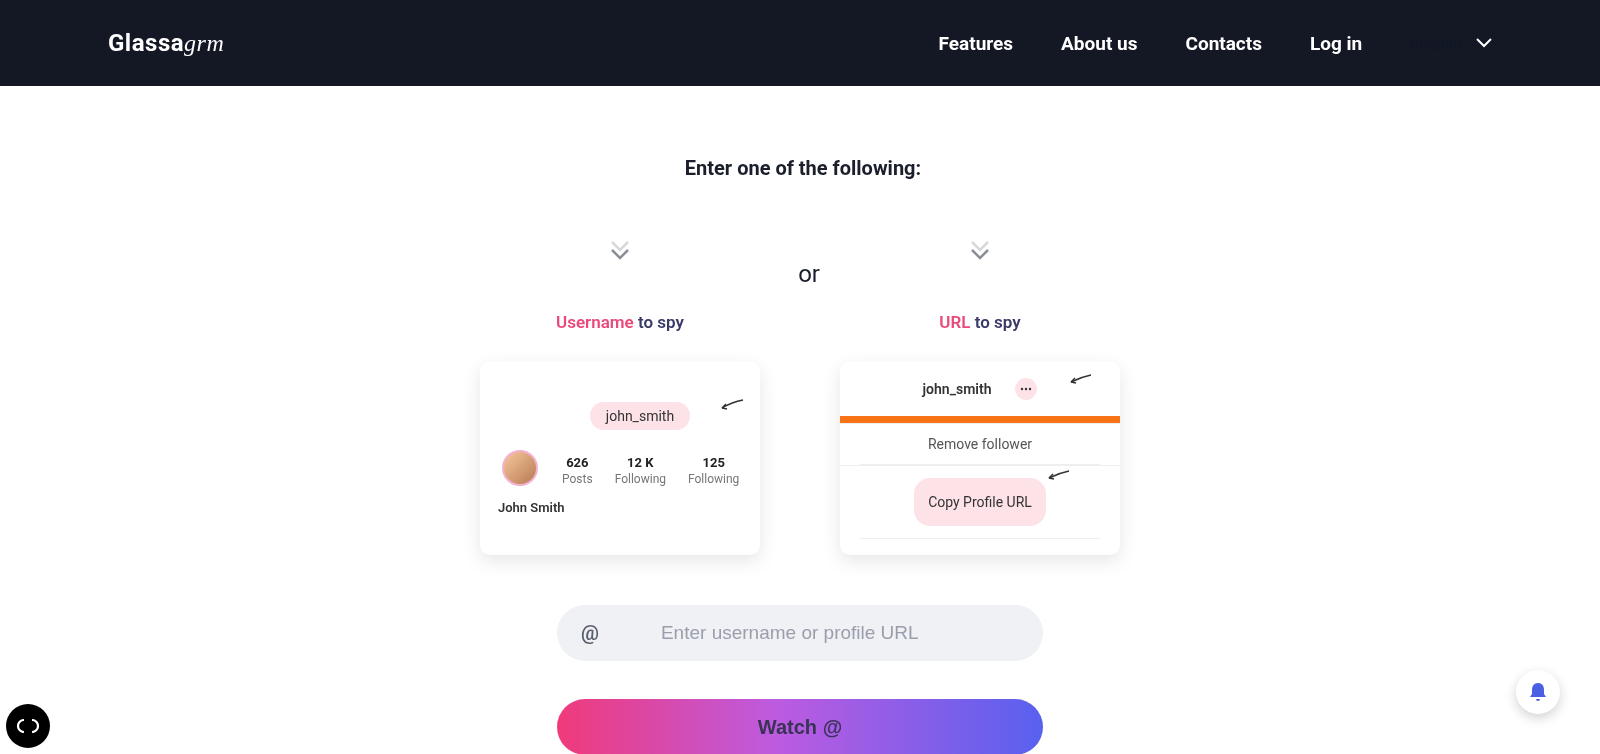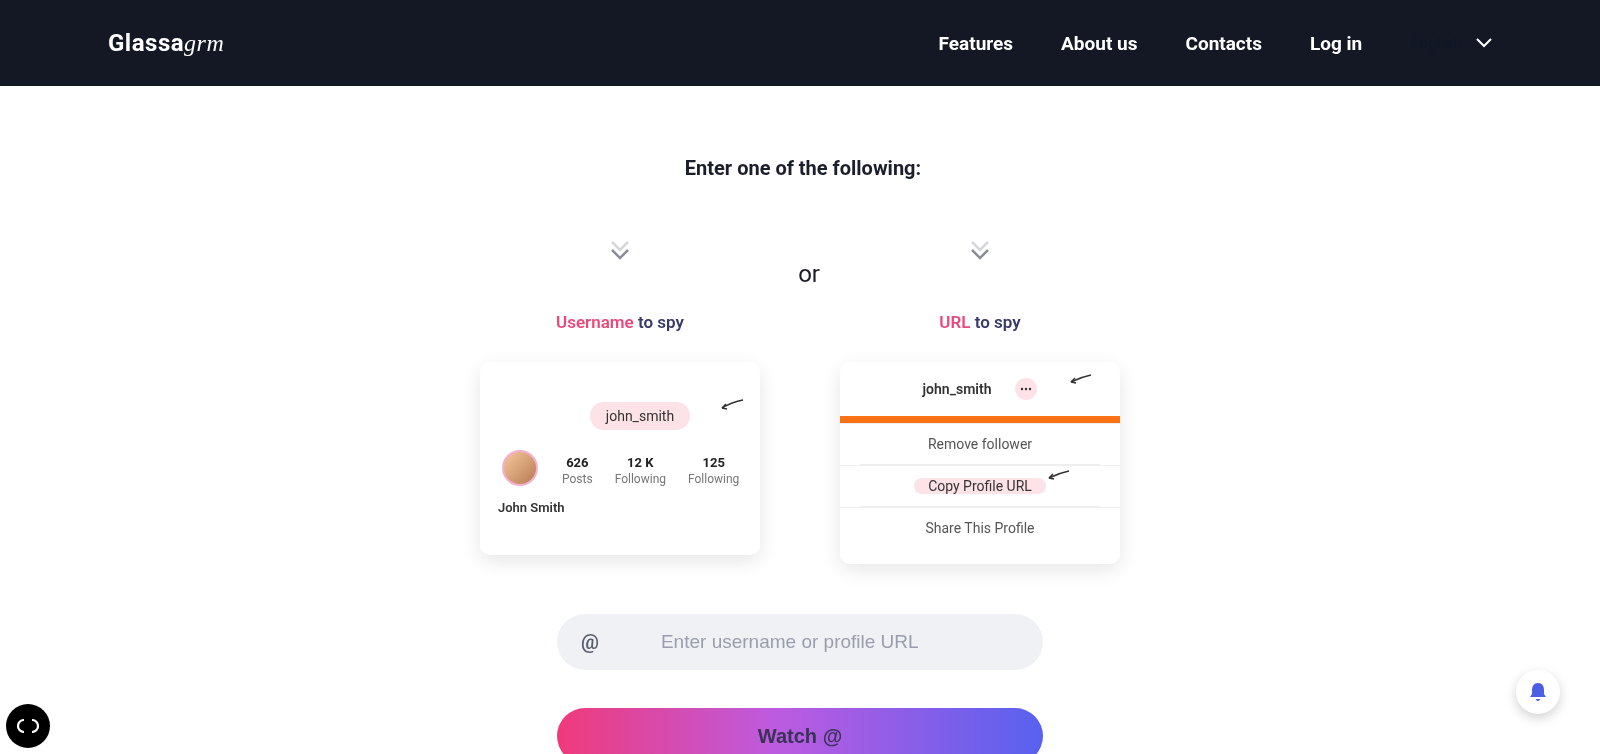--- a/index.html
+++ b/index.html
@@ -35,21 +35,21 @@
   .stat { text-align: center; }
   .stat .n { font-size: 13px; font-weight: 700; color: #222; }
   .stat .l { font-size: 12px; color: #777; margin-top: 2px; }
   .fullname { font-size: 13px; font-weight: 600; color: #333; margin-top: 14px; }
   
   .card2 { padding: 0 0 16px; }
   .c2top { display: flex; align-items: center; justify-content: center; padding: 16px 18px 16px; position: relative; gap: 24px;}
   .uname2 { font-size: 14px; font-weight: 600; color: #333; }
   .dots { width: 22px; height: 22px; border-radius: 50%; background: #fde2e7; display: inline-flex; align-items: center; justify-content: center; position: relative; }
   .menu-item { border-top: 1px solid #eee; padding: 12px 0; text-align: center; font-size: 14px; color: #555; position: relative; }
-  .menu-item.hl .pill { padding: 0 14px; }
+  .menu-item.hl .pill { padding: 16px 14px; }
   .menu-group { border-top: 7px solid #f97316; }
   .menu-sep { border-top: 1px solid #eee; margin: 0 20px; }
   
   .input-wrap { margin: 50px auto 0; width: 486px; height: 56px; background: #f0f1f5; border-radius: 30px; display: flex; align-items: center; padding: 0 24px; gap: 14px; }
   .at { font-size: 20px; color: #5a5f6e; font-weight: 600; }
   .input-wrap input { border: none; background: transparent; font-size: 19px; color: #333; width: 100%; outline: none; margin-left: 48px; }
   .input-wrap input::placeholder { color: #9a9eac; }
   .watch-btn { margin: 38px auto 0; width: 486px; height: 56px; border-radius: 30px; border: none; background: linear-gradient(90deg,#f03a7a 0%,#bd5be0 45%,#5861ef 100%); color: #3a3257; font-size: 20px; font-weight: 600; display:flex; align-items:center; justify-content:center; cursor:pointer; }
   
   .float-left { position: fixed; left: 6px; bottom: 6px; width: 44px; height: 44px; border-radius: 50%; background: #000; display:flex; align-items:center; justify-content:center; }
@@ -160,21 +160,20 @@
           <div class="menu-sep"></div>
           <div class="menu-item hl" style="position:relative;">
             <span class="pill">Copy Profile URL</span>
             <svg class="arrow-svg" style="right:50px; top:4px;" width="24" height="12" viewBox="0 0 24 12" stroke="#333" fill="none" stroke-width="1.4">
                 <path d="M23 1 Q 13 3 3 8"></path>
                 <polyline points="3,8 7,4"></polyline>
                 <polyline points="3,8 8,9"></polyline>
               </svg>
           </div>
           <div class="menu-sep"></div>
-          <div class="menu-item">Share This Profile</div>
         </div>
       </div>
     </div>
   </div>
 
   <div class="input-wrap">
     <span class="at">@</span>
     <input type="text" placeholder="Enter username or profile URL" style="">
   </div>
 

